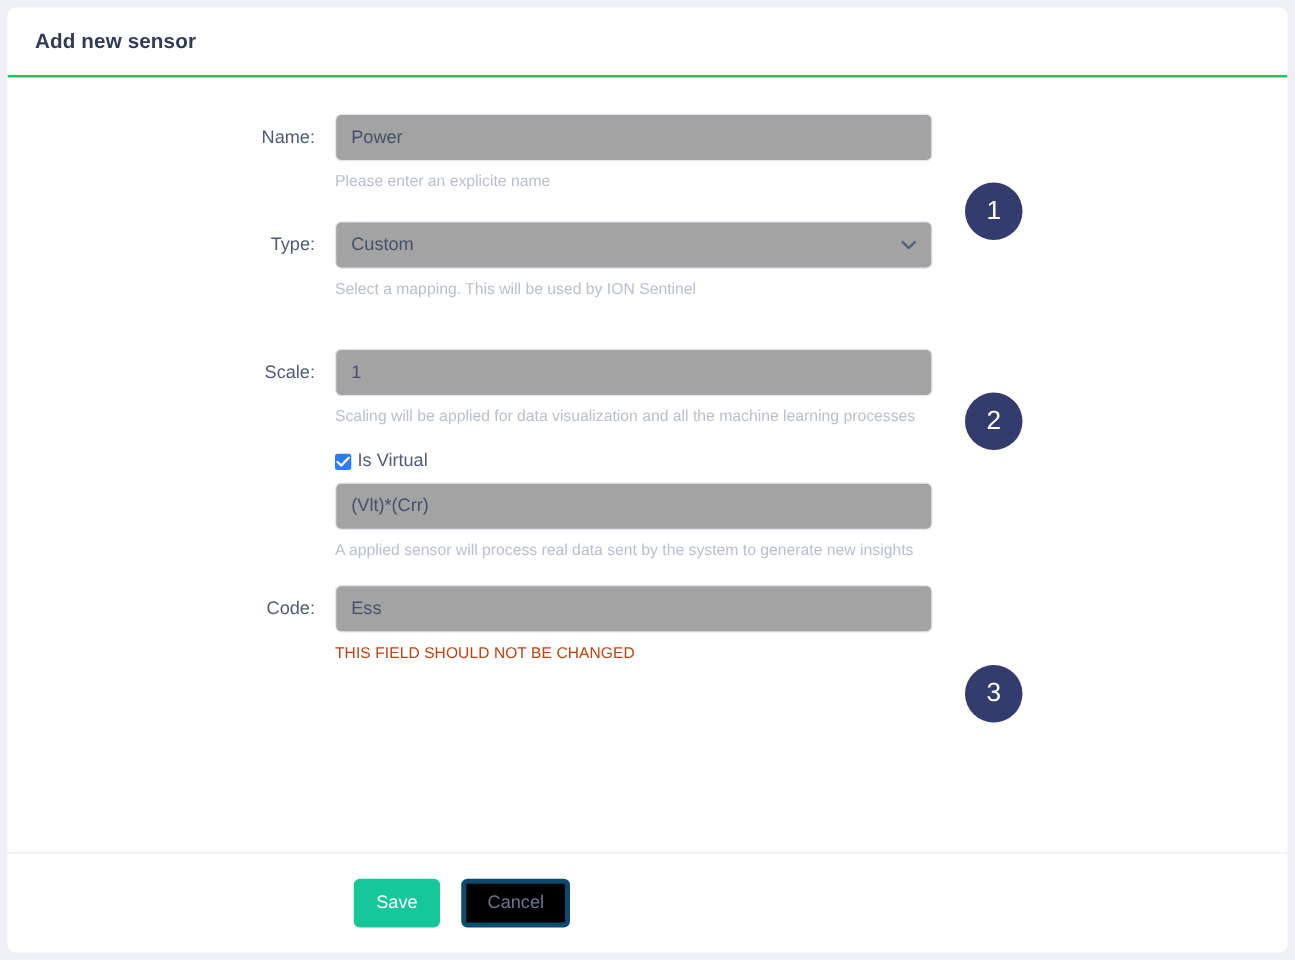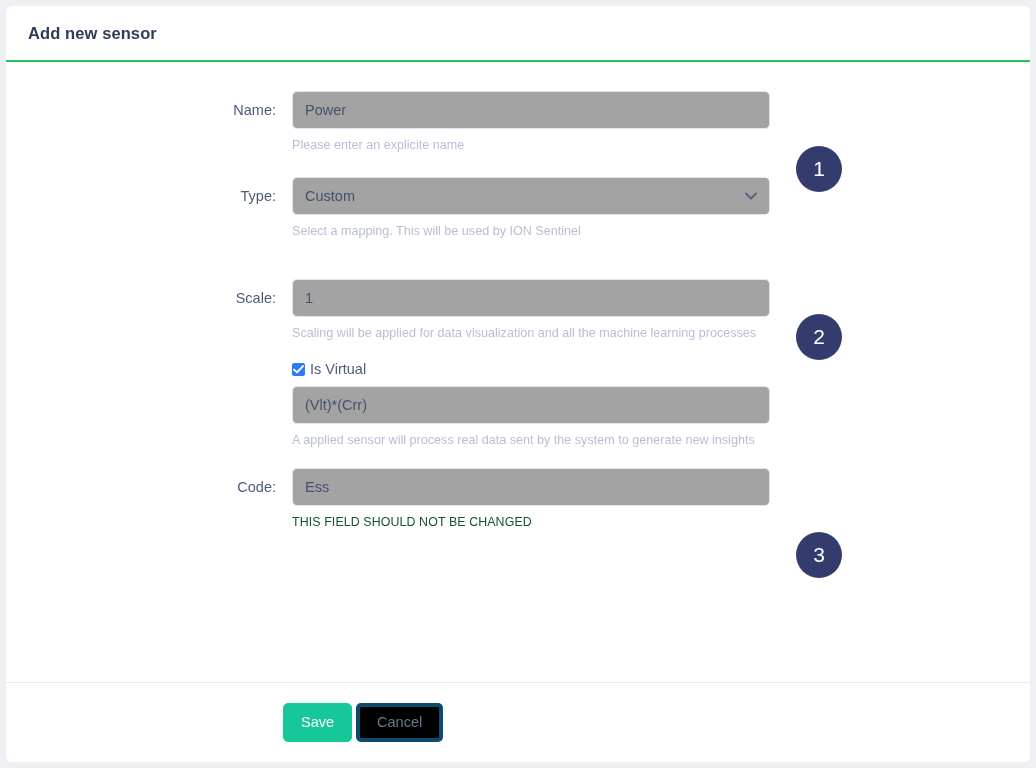--- a/index.html
+++ b/index.html
@@ -42,21 +42,20 @@
     color: #2f3b57;
     letter-spacing: 0.1px;
   }
 
   
   .card-body {
     position: relative;
     height: 620px;
     box-sizing: border-box;
     padding-top: 29px;
-    margin-left: 24px;
   }
 
   .form-row {
     position: relative;
     display: flex;
     align-items: flex-start;
   }
 
   .field-label {
     width: 262px;
@@ -113,21 +112,21 @@
   }
 
   .help-text {
     font-size: 12.6px;
     color: #b9bed4;
     line-height: 19px;
     margin-top: 7px;
     width: 472px;
   }
   .help-text.danger {
-    color: #14532d;
+    color: #c2410c;
     font-size: 12.4px;
     letter-spacing: 0.1px;
   }
 
   
   .checkbox-row {
     display: flex;
     align-items: center;
     margin-bottom: 9px;
     text-align: center;
@@ -180,21 +179,21 @@
     font-family: "Liberation Sans", sans-serif;
     font-size: 14.5px;
     cursor: pointer;
     box-sizing: border-box;
     padding: 0 17px;
   }
   .btn-save {
     background: #16c79a;
     border: 1px solid #16c79a;
     color: #ffffff;
-    margin-right: 4px;
+    margin-right: 17px;
   }
   .btn-cancel {
     background: #000000;
     border: 4px solid #0c4a6e;
     color: #6b7694;
   }
 
   .sp-22 { height: 22px; }
   .sp-16 { height: 16px; }
   .sp-18 { height: 18px; }

